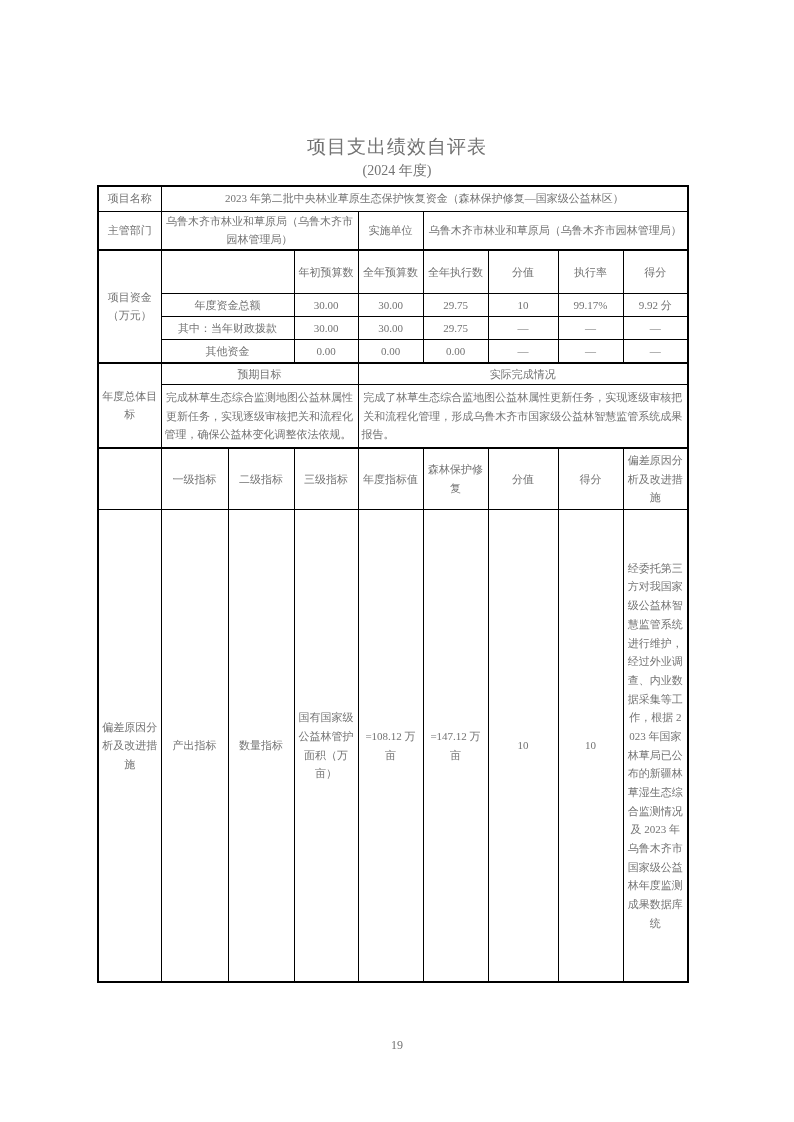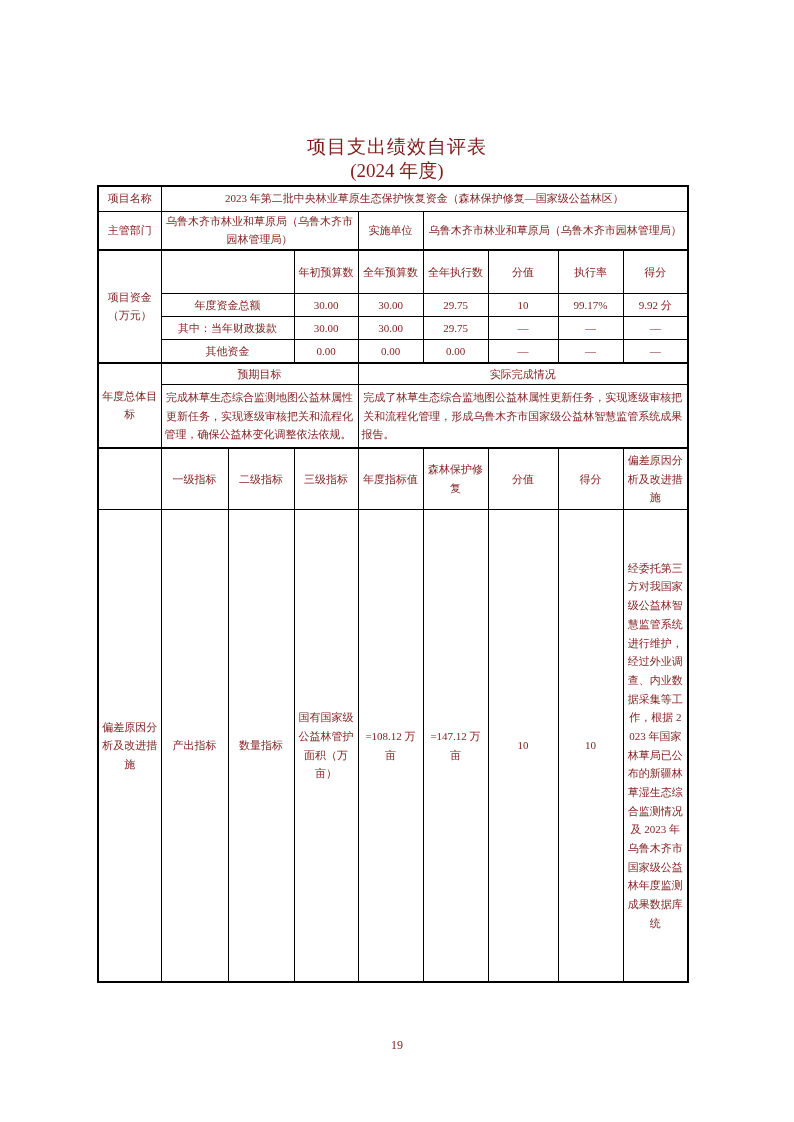--- a/index.html
+++ b/index.html
@@ -2,26 +2,26 @@
 <html><head>
 <meta charset="utf-8">
 <style>
   html,body { margin:0; padding:0; background:#e8e8e8; }
   .page {
     position:relative;
     width:794px; height:1122px;
     margin:0 auto;
     background:#ffffff;
     font-family:"Liberation Serif","DejaVu Serif",serif;
-    color:#7f1d1d;
+    color:#737373;
     overflow:hidden;
   }
   .title-wrap { position:absolute; top:135px; left:0; width:100%; text-align:center; }
   .doc-title { font-size:19px; line-height:24px; letter-spacing:1px; }
-  .doc-subtitle { font-size:19px; line-height:23px; }
+  .doc-subtitle { font-size:14px; line-height:23px; }
 
   table.main {
     position:absolute; left:97px; top:185px;
     width:590px;
     border-collapse:collapse;
     table-layout:fixed;
     border:2px solid #000;
   }
   table.main td {
     border:1px solid #000;

